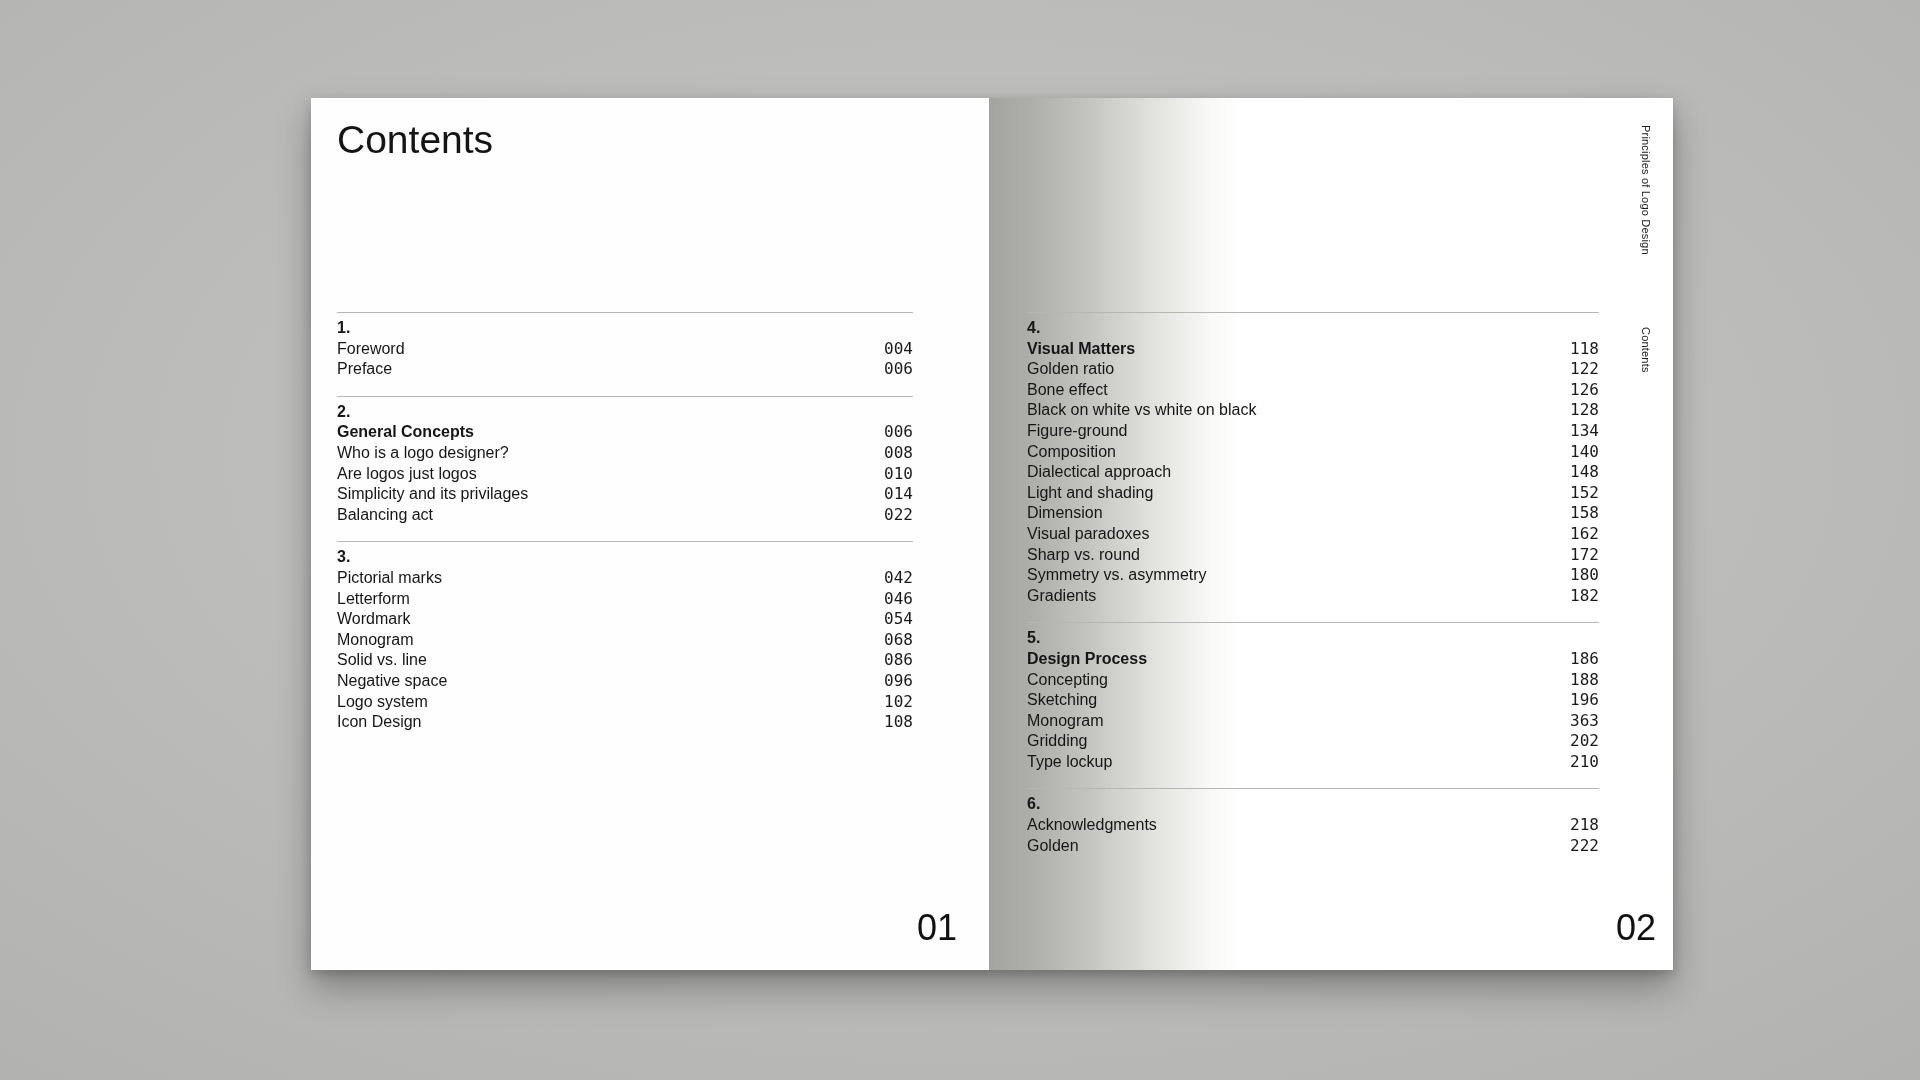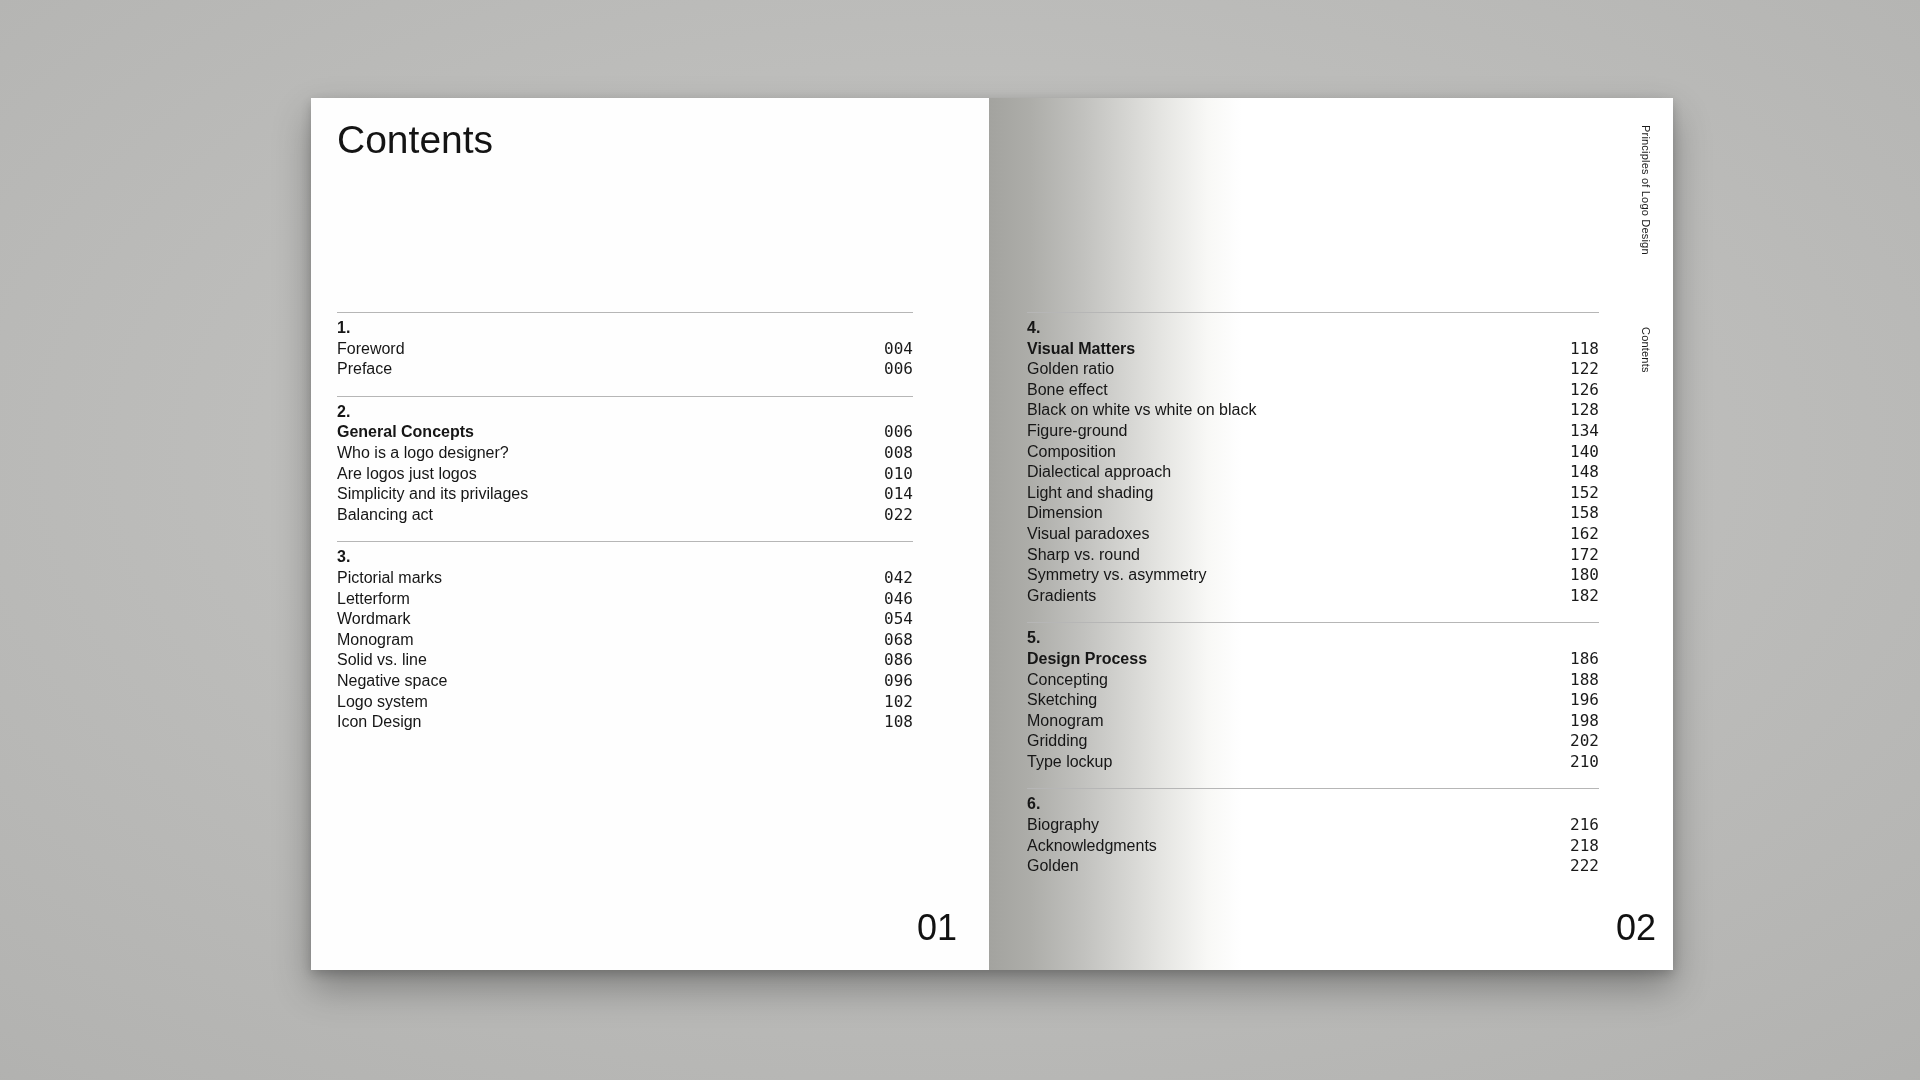--- a/index.html
+++ b/index.html
@@ -194,37 +194,33 @@
           <div class="row">
             <span class="lbl">Concepting</span>
             <span class="pg">188</span>
           </div>
           <div class="row">
             <span class="lbl">Sketching</span>
             <span class="pg">196</span>
           </div>
           <div class="row">
             <span class="lbl">Monogram</span>
-            <span class="pg">198</span>
+            <span class="pg">363</span>
           </div>
           <div class="row">
             <span class="lbl">Gridding</span>
             <span class="pg">202</span>
           </div>
           <div class="row">
             <span class="lbl">Type lockup</span>
             <span class="pg">210</span>
           </div>
         </div>
         <div class="sec">
           <div class="sec-num">6.</div>
-          <div class="row">
-            <span class="lbl">Biography</span>
-            <span class="pg">216</span>
-          </div>
           <div class="row">
             <span class="lbl">Acknowledgments</span>
             <span class="pg">218</span>
           </div>
           <div class="row">
             <span class="lbl">Golden</span>
             <span class="pg">222</span>
           </div>
         </div>
       </div>

